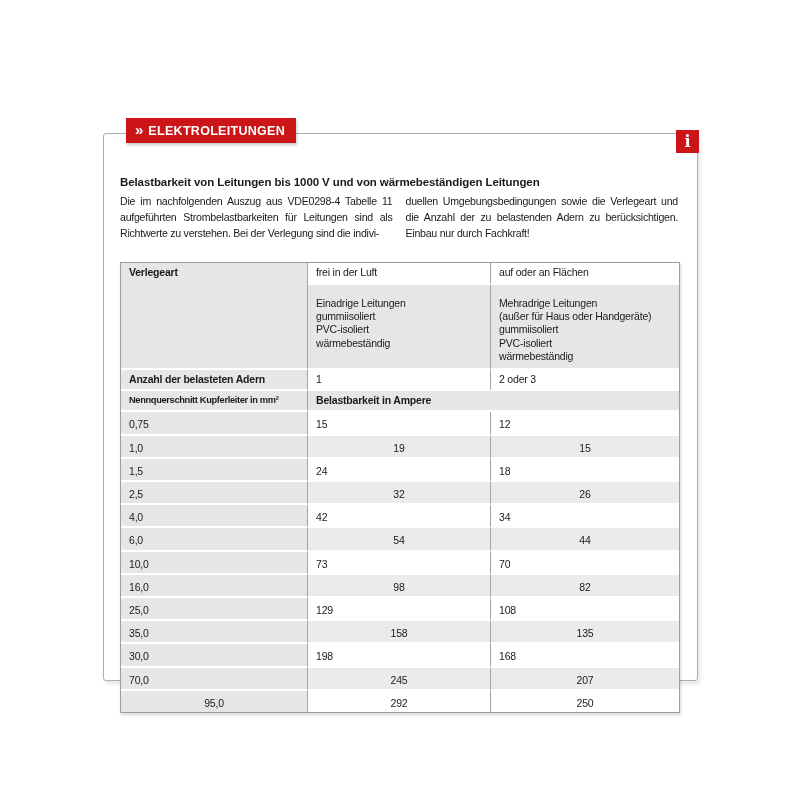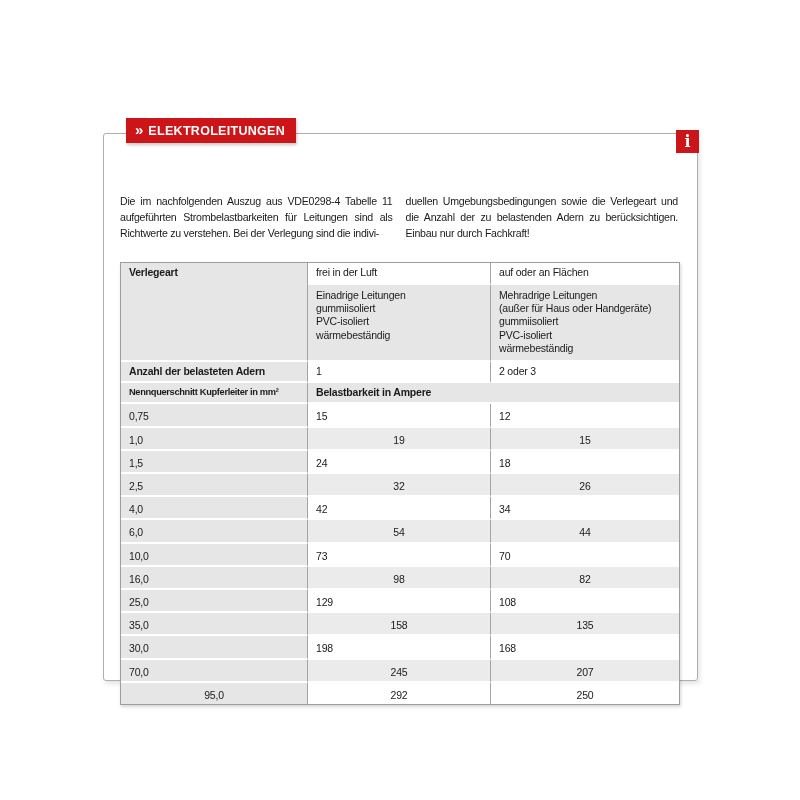--- a/index.html
+++ b/index.html
@@ -99,39 +99,40 @@
     vertical-align: middle;
     overflow: hidden;
   }
   .tbl td:last-child { border-right: none; margin-top: 14px; }
   .tbl tr:last-child td { border-bottom: none; text-align: center; }
   .tbl td.gray { background: #e6e6e6; }
   .tbl tr.alt td.val { background: #ebebeb; text-align: center; }
   .tbl td.bold { font-weight: bold; }
   .tbl td.vt { vertical-align: top; }
   .tbl tr.hr1 td { height: 22px; }
-  .tbl tr.hr2 td { padding-top: 4px; padding-bottom: 5px; }
+  .tbl tr.hr2 td { padding-top: 12px; padding-bottom: 5px; }
   .tbl td.nw { white-space: nowrap; }
   .tbl td.small-label { font-size: 9.3px; letter-spacing: -0.35px; white-space: nowrap; margin-top: 8px; }
   .tbl tr.dr td { height: 19px; padding-top: 6px; padding-bottom: 2px; }
 </style>
 </head>
 <body>
 
 <div class="canvas">
 
   <div class="frame"></div>
 
   <div class="badge">
     <span class="chev">»</span>
     <span class="lbl">ELEKTROLEITUNGEN</span>
   </div>
 
   <div class="info">i</div>
 
+  <div class="title">Belastbarkeit von Leitungen bis 1000 V und von wärmebeständigen Leitungen</div>
 
   <div class="intro">
     <p>Die im nachfolgenden Auszug aus VDE0298-4 Tabelle 11 aufgeführten Strombelastbarkeiten für Leitungen sind als Richtwerte zu verstehen. Bei der Verlegung sind die indivi-</p>
     <p>duellen Umgebungsbedingungen sowie die Verlegeart und die Anzahl der zu belastenden Adern zu berücksichtigen. Einbau nur durch Fachkraft!</p>
   </div>
 
   <table class="tbl">
     <colgroup>
         <col class="c1">
         <col class="c2">

